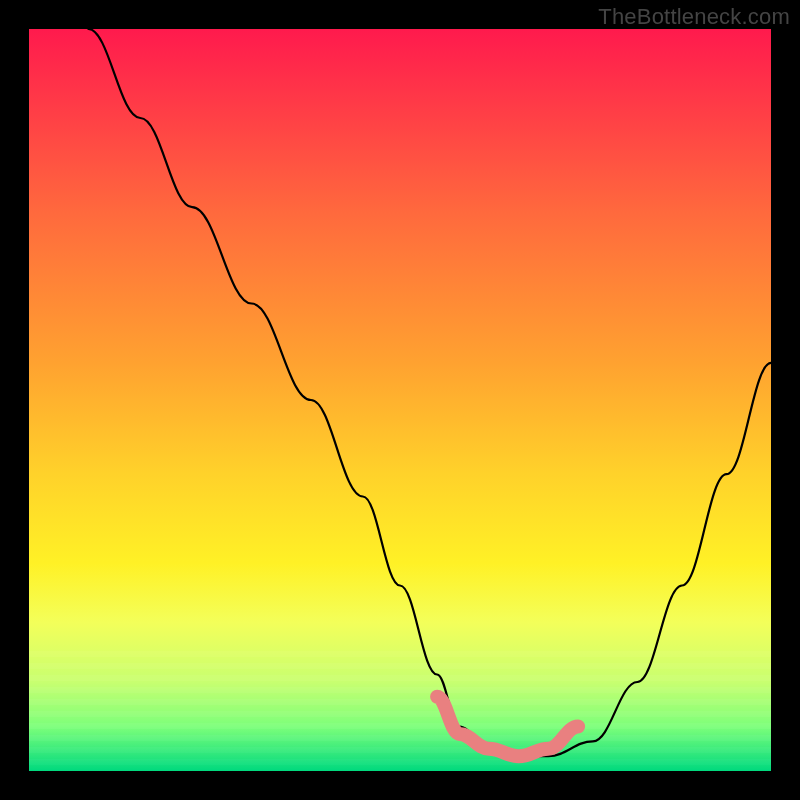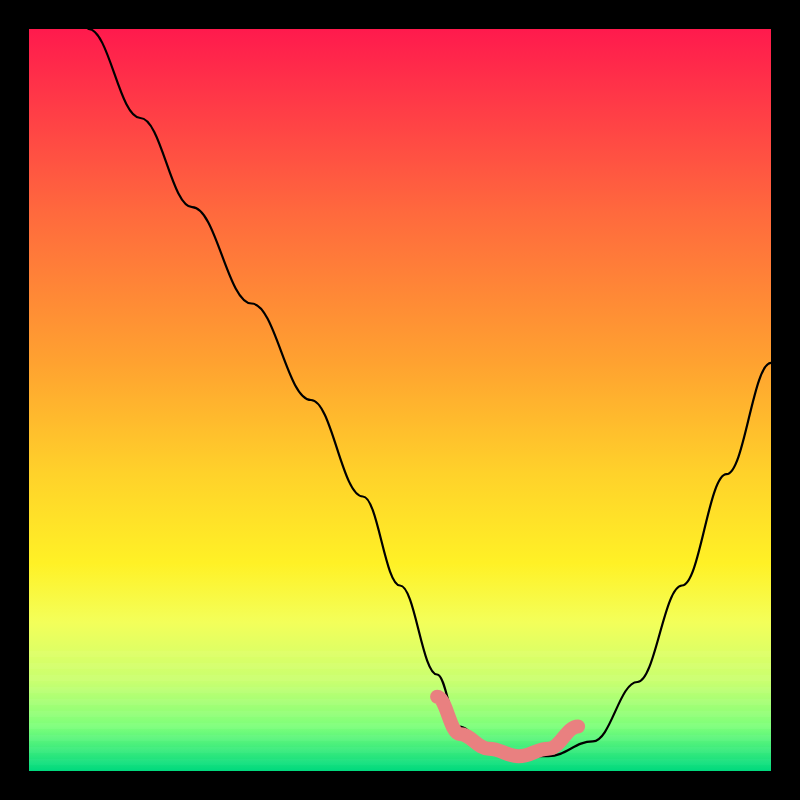--- a/index.html
+++ b/index.html
@@ -72,20 +72,21 @@
     top: 0;
     width: 742px;
     height: 742px;
   }
 </style>
 </head>
 <body>
 
 <div class="frame">
 
+  <div class="watermark">TheBottleneck.com</div>
 
   <div class="plot-area">
     <div class="bands"></div>
 
     <svg class="curve" viewBox="0 0 742 742" preserveAspectRatio="none">
       <path id="main-curve" fill="none" stroke="#000000" stroke-width="2.2" stroke-linecap="round" stroke-linejoin="round" d="M 59.4 0.0 C 80.1 0.0, 90.5 89.0, 111.3 89.0 C 132.1 89.0, 142.5 178.1, 163.2 178.1 C 187.0 178.1, 198.9 274.5, 222.6 274.5 C 246.3 274.5, 258.2 371.0, 282.0 371.0 C 302.7 371.0, 313.1 467.5, 333.9 467.5 C 348.7 467.5, 356.2 556.5, 371.0 556.5 C 385.8 556.5, 393.3 645.5, 408.1 645.5 C 417.0 645.5, 421.5 697.5, 430.4 697.5 C 442.2 697.5, 448.2 719.7, 460.0 719.7 C 471.9 719.7, 477.8 727.2, 489.7 727.2 C 501.6 727.2, 507.5 727.2, 519.4 727.2 C 537.2 727.2, 546.1 712.3, 563.9 712.3 C 581.7 712.3, 590.6 653.0, 608.4 653.0 C 626.2 653.0, 635.2 556.5, 653.0 556.5 C 670.8 556.5, 679.7 445.2, 697.5 445.2 C 715.3 445.2, 724.2 333.9, 742.0 333.9"></path>
       <path id="highlight-curve" fill="none" stroke="#e98080" stroke-width="14" stroke-linecap="round" stroke-linejoin="round" d="M 408.1 667.8 C 417.0 667.8, 421.5 704.9, 430.4 704.9 C 442.2 704.9, 448.2 719.7, 460.0 719.7 C 471.9 719.7, 477.8 727.2, 489.7 727.2 C 501.6 727.2, 507.5 719.7, 519.4 719.7 C 531.3 719.7, 537.2 697.5, 549.1 697.5"></path>
     </svg>
   </div>
 

